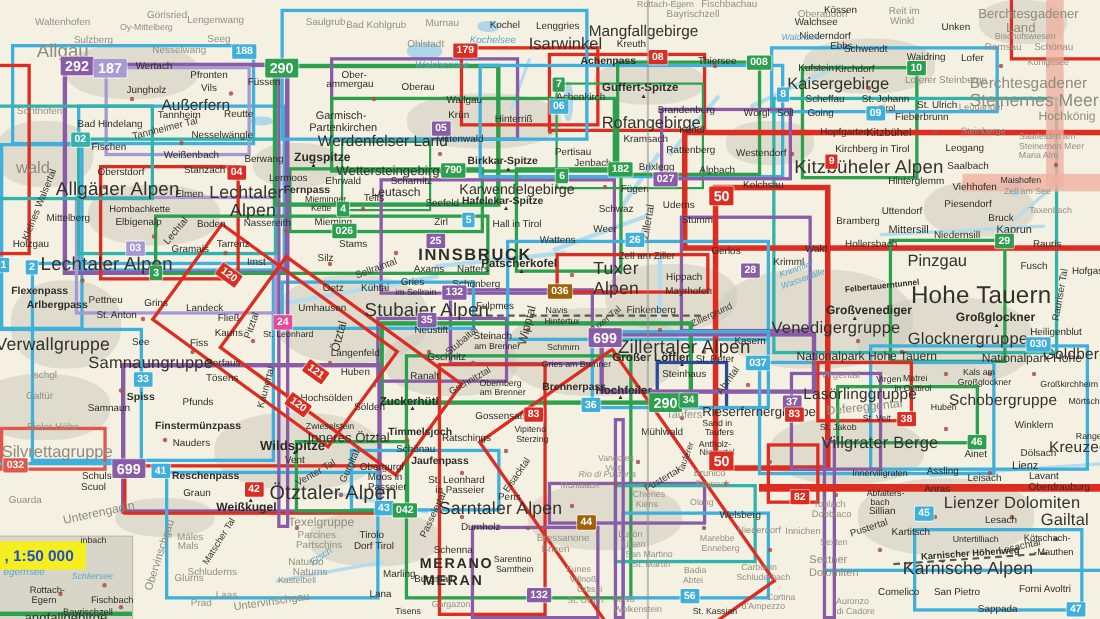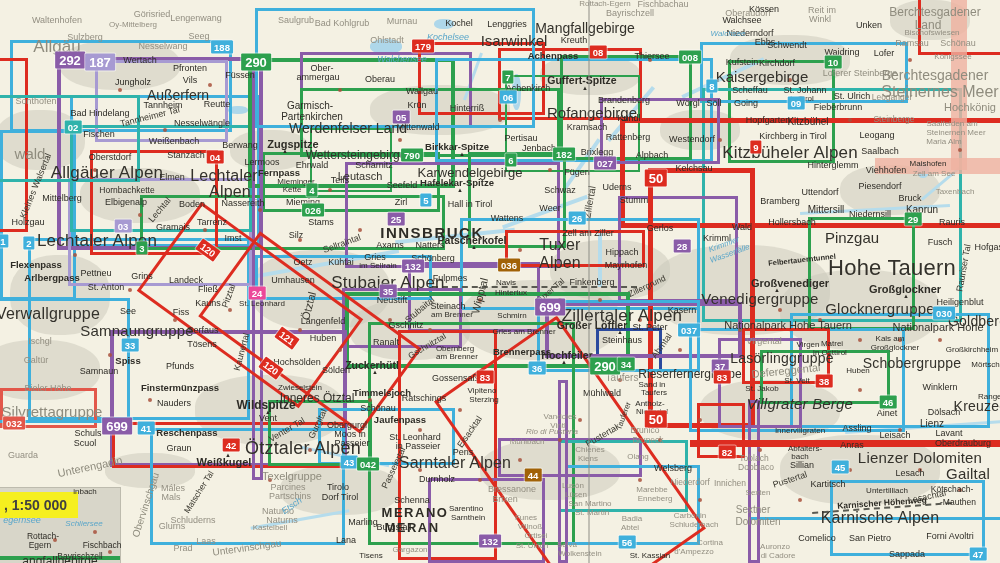--- a/index.html
+++ b/index.html
@@ -20,21 +20,21 @@
   .pk{font-weight:bold;font-size:9.5px;}
   .ps{font-weight:bold;font-size:9.5px;}
   .vl{font-size:9px;color:#3a382f;}
   .wt{color:#5aa6c9;font-style:italic;font-size:9px;}
   .ct{font-weight:bold;font-size:13px;letter-spacing:1.5px;}
   .badge{position:absolute;transform:translate(-50%,-50%);color:#fff;font-weight:bold;font-size:9.5px;
          padding:1px 3px;border-radius:1px;z-index:7;box-shadow:0 0 0 1px rgba(255,255,255,.5);}
   .badge.lg{font-size:13px;padding:1px 4px;}
   #inset{position:absolute;background:#d8d6c9;border-top:1px solid #bdbbae;border-right:1px solid #bdbbae;z-index:5;}
   #legend{position:absolute;background:#f6ef1f;z-index:6;display:flex;align-items:center;
-          font-weight:bold;font-size:14px;color:#404040;padding-left:4px;box-sizing:border-box;}
+          font-weight:bold;font-size:14px;color:#1d4ed8;padding-left:4px;box-sizing:border-box;}
   .fold{position:absolute;background:#8d8d85;opacity:.5;z-index:8;}
   .dash{position:absolute;border-top:2px dashed #5a5a52;z-index:5;}
 </style>
 </head>
 <body>
 
 <div id="stage">
   <div id="inset" style="left: 0px; top: 487px; width: 120px; height: 76px;"></div>
   <div id="legend" style="left: 0px; top: 492px; width: 78px; height: 26px;">
     <span>, 1:50 000</span>
@@ -483,21 +483,21 @@
     <div class="lbl pl" style="left: 895px; top: 348px; font-size: 8px; transform: translate(-50%, -50%);">Großglockner</div>
     <div class="lbl pl" style="left: 972px; top: 350px; font-size: 8px; transform: translate(-50%, -50%);">Großkirchheim</div>
     <div class="lbl r1" style="left: 782px; top: 358px; font-size: 14px; transform: translate(-50%, -50%);">Lasörlinggruppe</div>
     <div class="lbl r1" style="left: 912px; top: 363px; font-size: 14px; transform: translate(-50%, -50%);">Schobergruppe</div>
     <div class="lbl pl" style="left: 992px; top: 365px; font-size: 8px; transform: translate(-50%, -50%);">Mörtschach</div>
     <div class="lbl rg" style="left: 786px; top: 371px; font-size: 11px; transform: translate(-50%, -50%) rotate(-6deg);">Defereggental</div>
     <div class="lbl pl" style="left: 797px; top: 381px; font-size: 8px; transform: translate(-50%, -50%);">St. Veit</div>
     <div class="lbl pl" style="left: 858px; top: 371px; font-size: 8px; transform: translate(-50%, -50%);">Huben</div>
     <div class="lbl pl" style="left: 762px; top: 389px; font-size: 8px; transform: translate(-50%, -50%);">St. Jakob</div>
     <div class="lbl pl" style="left: 940px; top: 387px; transform: translate(-50%, -50%);">Winklern</div>
-    <div class="lbl r1" style="left: 800px; top: 403px; font-size: 15px; transform: translate(-50%, -50%); font-style: italic;">Villgrater Berge</div>
+    <div class="lbl r1" style="left: 800px; top: 403px; font-size: 15px; transform: translate(-50%, -50%);">Villgrater Berge</div>
     <div class="lbl pl" style="left: 887px; top: 413px; transform: translate(-50%, -50%);">Ainet</div>
     <div class="lbl pl" style="left: 944px; top: 412px; transform: translate(-50%, -50%);">Dölsach</div>
     <div class="lbl pl" style="left: 1000px; top: 397px; font-size: 8px; transform: translate(-50%, -50%);">Rangersdorf</div>
     <div class="lbl r1" style="left: 1006px; top: 406px; font-size: 14px; transform: translate(-50%, -50%);">Kreuzeckgruppe</div>
     <div class="lbl pl" style="left: 932px; top: 424px; font-size: 10px; transform: translate(-50%, -50%);">Lienz</div>
     <div class="lbl pl" style="left: 800px; top: 431px; font-size: 8px; transform: translate(-50%, -50%);">Innervillgraten</div>
     <div class="lbl pl" style="left: 857px; top: 428px; transform: translate(-50%, -50%);">Assling</div>
     <div class="lbl pl" style="left: 895px; top: 435px; transform: translate(-50%, -50%);">Leisach</div>
     <div class="lbl pl" style="left: 949px; top: 433px; transform: translate(-50%, -50%);">Lavant</div>
     <div class="lbl pl" style="left: 852px; top: 445px; transform: translate(-50%, -50%);">Anras</div>

